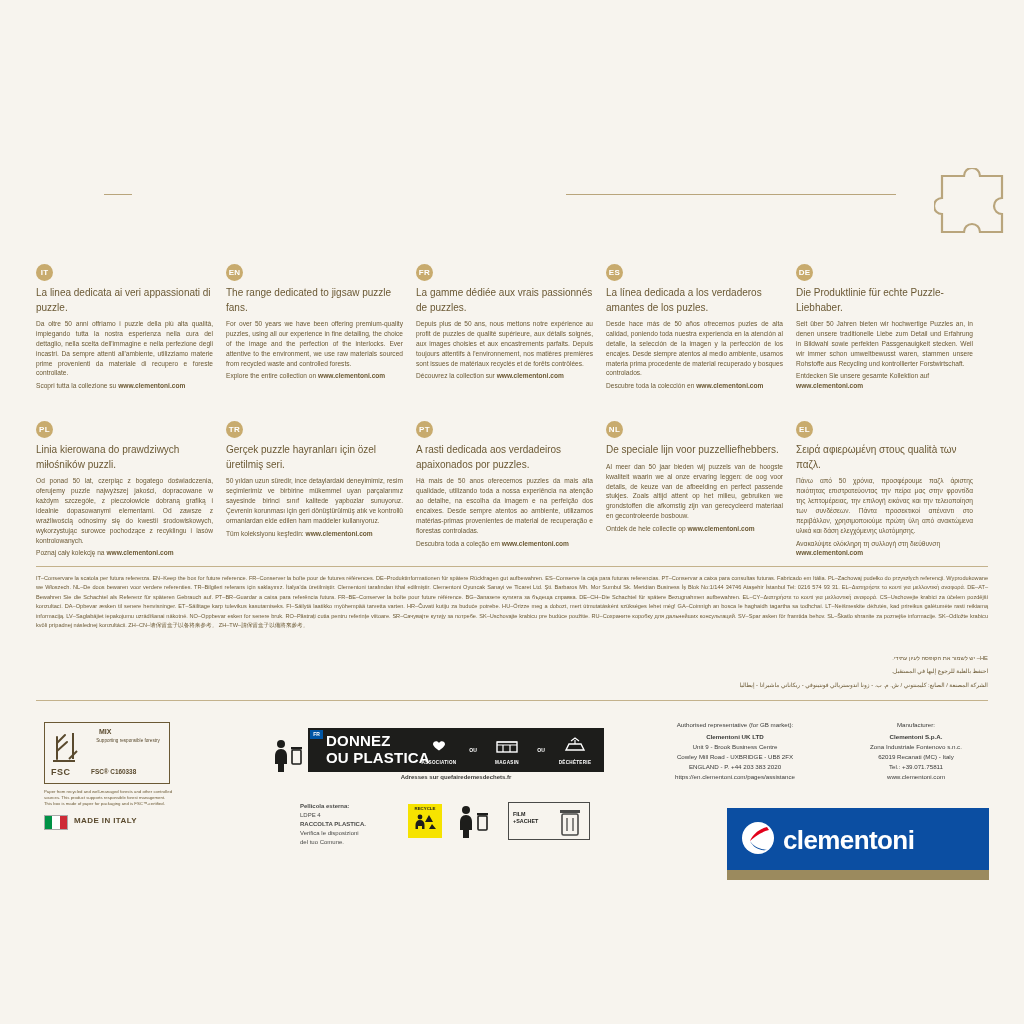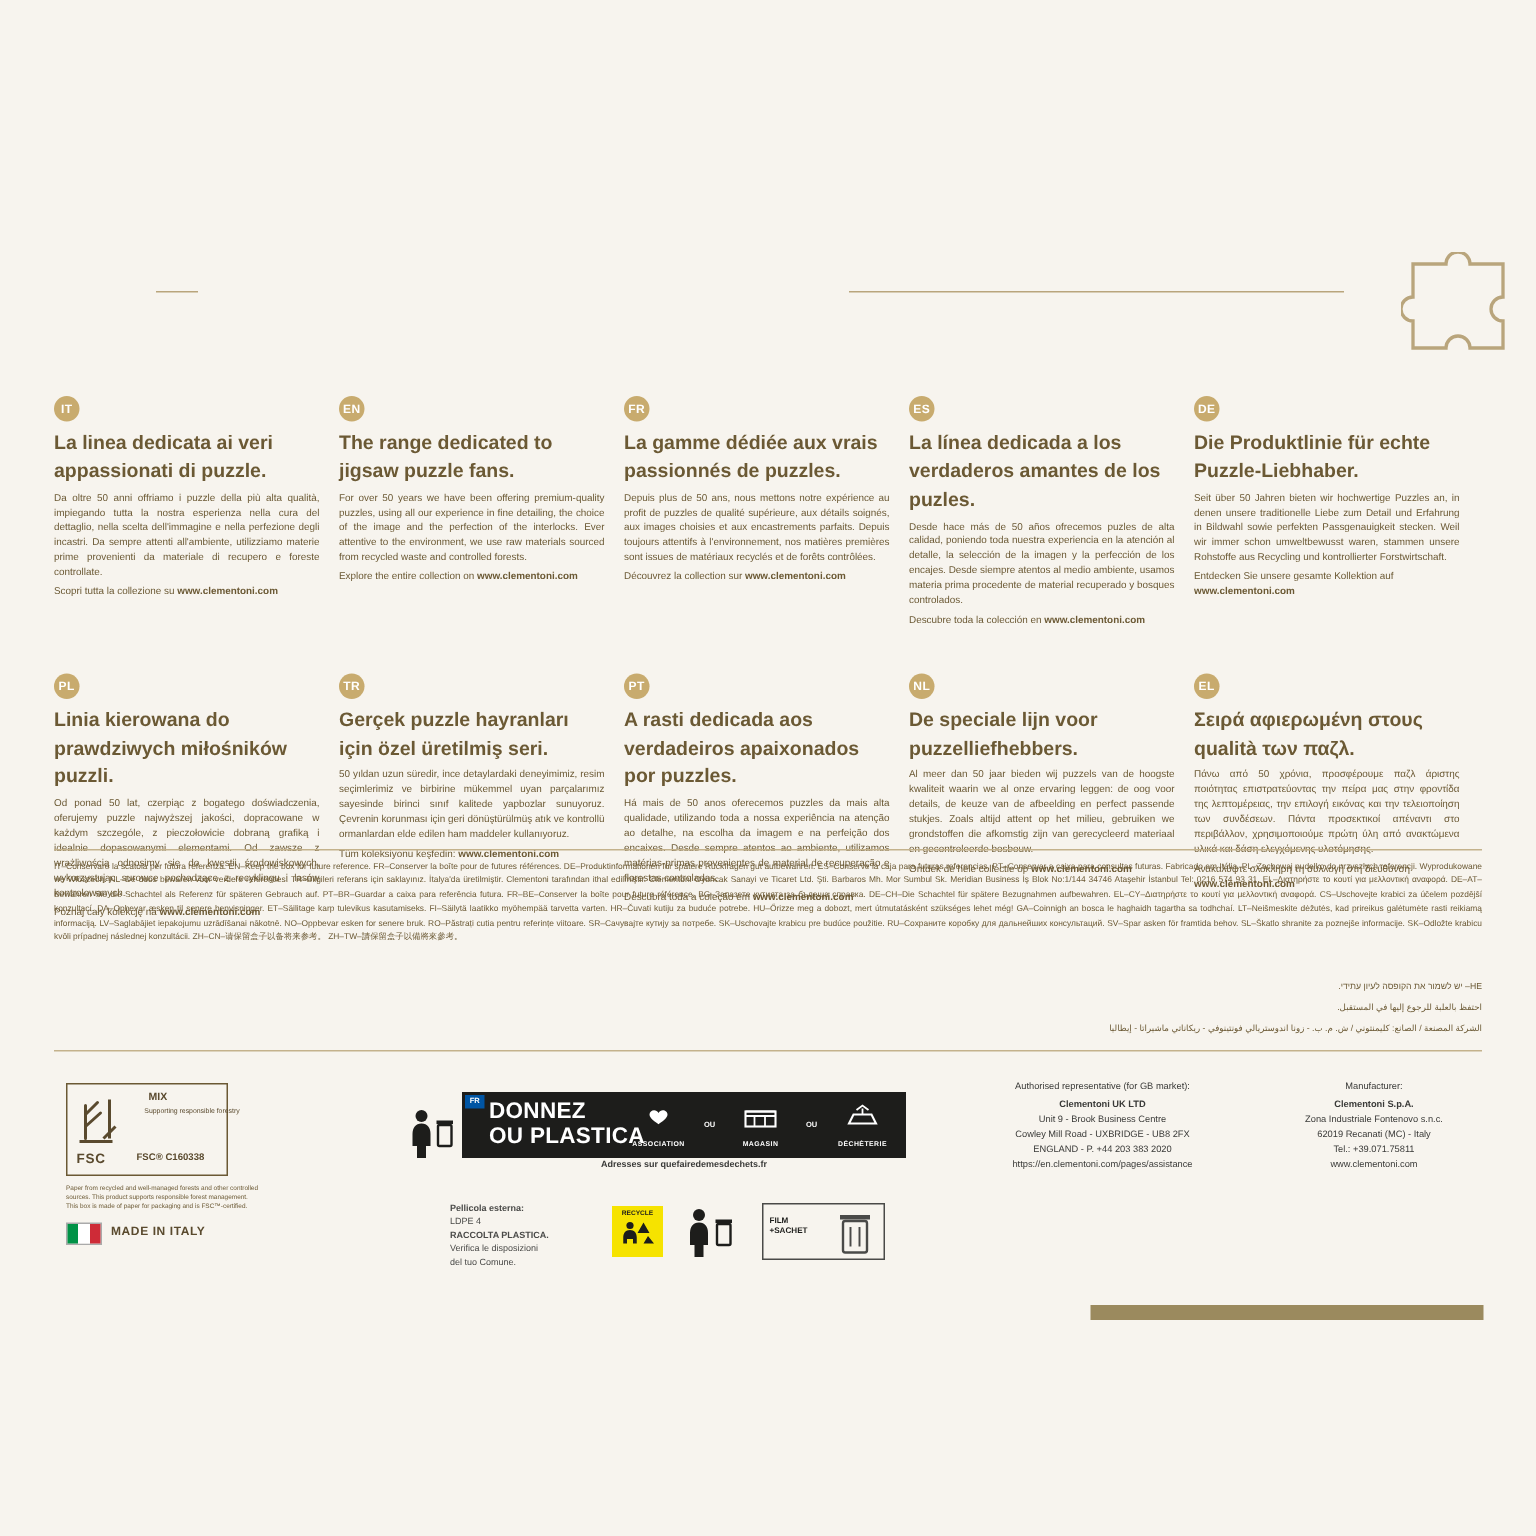--- a/index.html
+++ b/index.html
@@ -78,22 +78,22 @@
     color: #ffffff;
     font-size: 8px;
     font-weight: bold;
     text-align: center;
     line-height: 17px;
     letter-spacing: 0.3px;
     margin-bottom: 5px;
     margin-top: 24px;
   }
   .lang-head {
-    font-size: 13px;
-    font-weight: bold;
+    font-size: 10px;
+    font-weight: normal;
     line-height: 1.45;
     color: #6b5934;
     margin-bottom: 4px;
     padding-right: 10px;
   }
   .lang-body {
     font-size: 6.6px;
     line-height: 1.5;
     color: #6b5934;
     text-align: justify;
@@ -137,21 +137,21 @@
     direction: rtl;
     text-align: right;
   }
   #rtl-1 { top: 655px; }
   #rtl-2 { top: 668px; }
   #rtl-3 { top: 682px; }
   
   .fsc-box {
     position: absolute;
     left: 44px; top: 722px;
-    width: 108px; height: 62px;
+    width: 126px; height: 62px;
     border: 1px solid #6b5934;
     box-sizing: border-box;
   }
   .fsc-tree {
     position: absolute;
     left: 6px; top: 6px;
   }
   .fsc-label {
     position: absolute;
     left: 6px; top: 44px;
@@ -596,15 +596,25 @@
 
   <div class="addr-col" id="addr-mf">
     <div class="hdr hdr-light">Manufacturer:</div>
     <div><b>Clementoni S.p.A.</b></div>
     <div>Zona Industriale Fontenovo s.n.c.</div>
     <div>62019 Recanati (MC) - Italy</div>
     <div>Tel.: +39.071.75811</div>
     <div>www.clementoni.com</div>
   </div>
 
+  <div class="logo">
+    <div class="logo-c">
+      <svg width="34" height="34" viewBox="0 0 34 34">
+        <path d="M17 1 a16 16 0 1 0 0 32 a16 16 0 1 0 0 -32 z" fill="#ffffff"></path>
+        <path d="M26 6 C18 8 12 13 9 20 C13 16 20 11 28 9 Z" fill="#e2001a"></path>
+        <path d="M9 20 C12 26 18 30 26 29 C18 28 12 25 9 20 Z" fill="#0b4ea2"></path>
+      </svg>
+    </div>
+    <div class="logo-word">clementoni</div>
+  </div>
   <div class="logo-bottom"></div>
 
 </div>
 
 </body></html>

